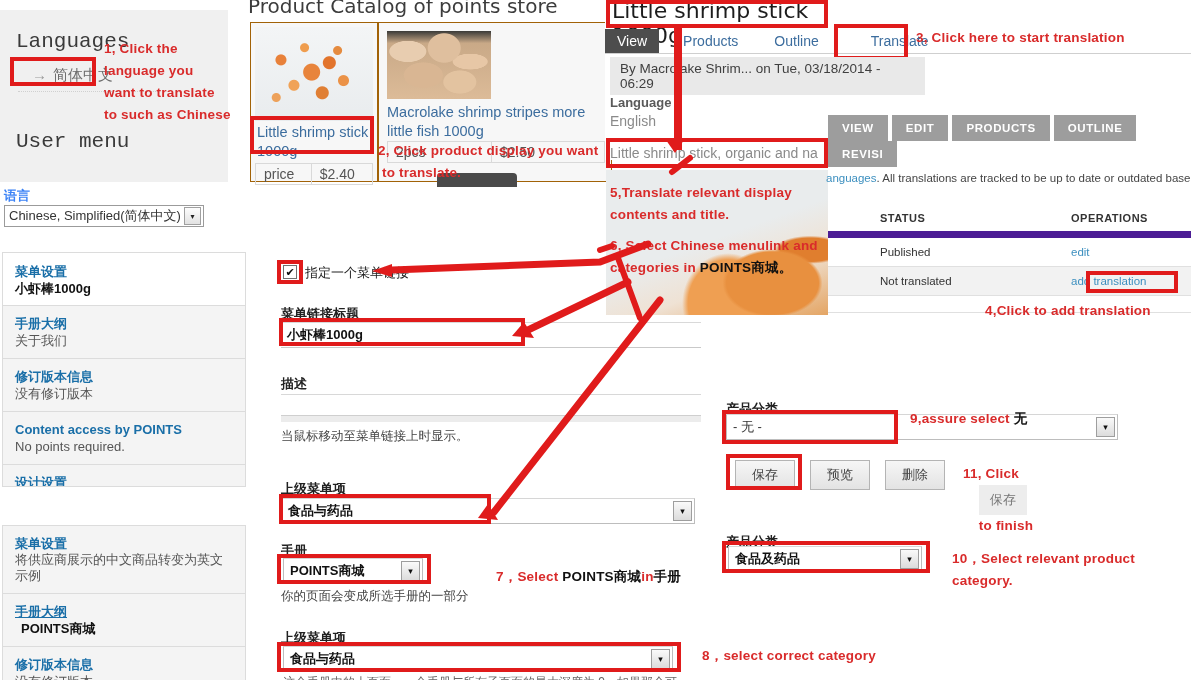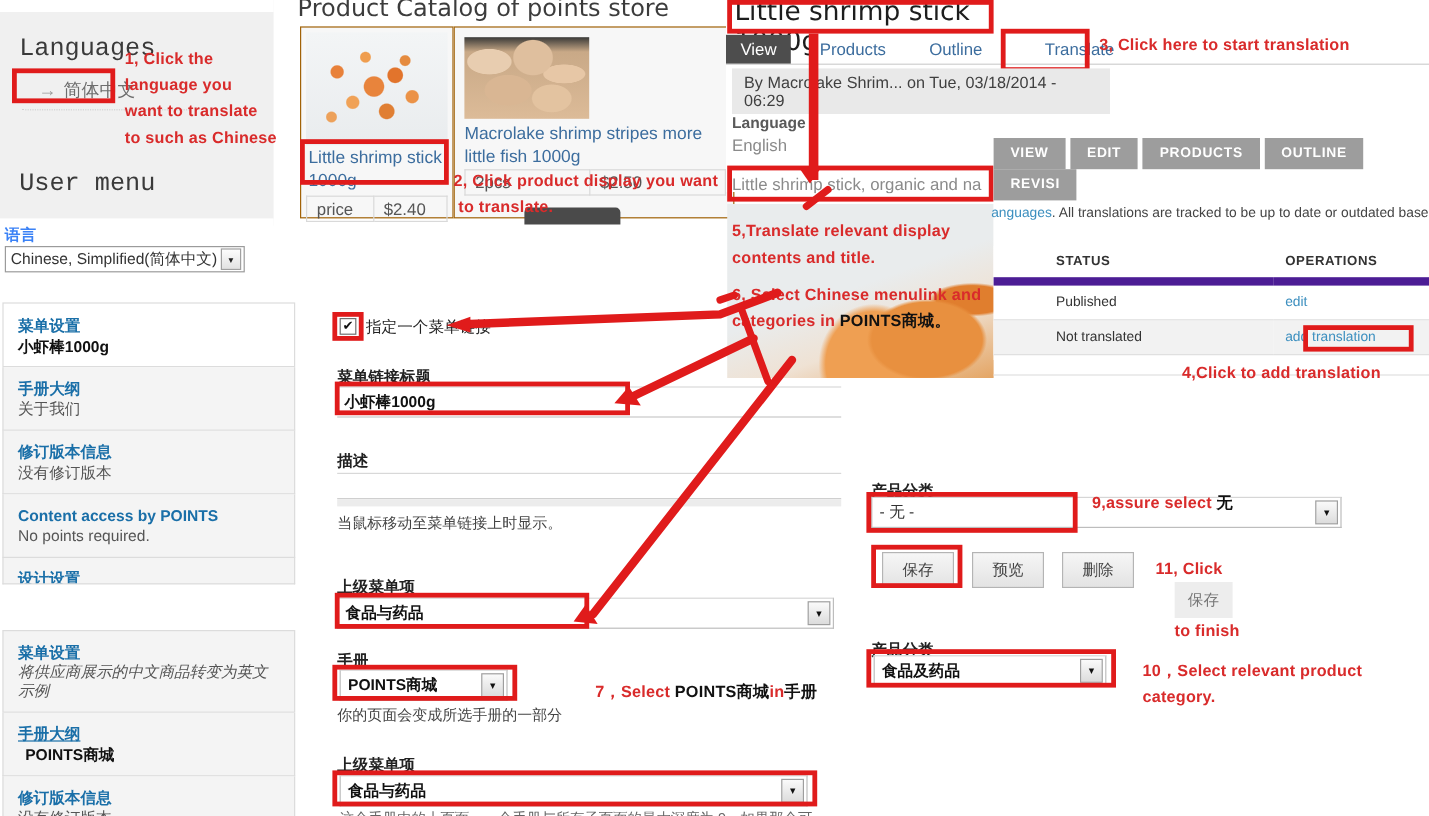--- a/index.html
+++ b/index.html
@@ -154,21 +154,21 @@
   </div>
 
   <div class="abs" style="left:18px;top:60px;width:140px;">
     <div class="lang-row" style="padding-left:14px;border-bottom:1px dotted #d0d0d0;">
       <span class="lang-arrow">→</span><span>简体中文</span>
     </div>
   </div>
   <div class="abs redbox" style="left:10px;top:57px;width:86px;height:29px;"></div>
 
 
-  <div class="abs" style="left:16px;top:130px;margin-top:12px;">
+  <div class="abs" style="left:16px;top:130px;">
     <span class="blk-title">User menu</span>
   </div>
   <div class="abs" style="left:16px;top:172px;width:120px;height:12px;background:#f0f0f0;color:#bbb;font-size:14px;overflow:hidden;"></div>
 
   <div class="abs annot" style="left:104px;top:38px;width:140px;">1, Click the
 language you
 want to translate
 to such as Chinese</div>
 
   <div class="abs" style="left:0;top:182px;width:228px;height:14px;background:#fff;"></div>
@@ -300,21 +300,21 @@
       <div class="cn-s">No points required.</div>
     </div>
     <div class="cn-block" style="padding:9px 12px;height:22px;overflow:hidden;">
       <div class="cn-h">设计设置</div>
     </div>
   </div>
 
   <div class="abs" style="left:2px;top:525px;width:244px;background:#fff;">
     <div class="cn-block first" style="padding:9px 12px;background:#f4f4f4;">
       <div class="cn-h">菜单设置</div>
-      <div class="cn-s" style="line-height:16px;font-style:italic;">将供应商展示的中文商品转变为英文示例</div>
+      <div class="cn-s" style="line-height:16px;">将供应商展示的中文商品转变为英文示例</div>
     </div>
     <div class="cn-block" style="padding:9px 12px;">
       <div class="cn-h u">手册大纲</div>
       <div class="cn-s b" style="padding-left:6px;">POINTS商城</div>
     </div>
     <div class="cn-block" style="padding:9px 12px;">
       <div class="cn-h">修订版本信息</div>
       <div class="cn-s">没有修订版本</div>
     </div>
   </div>
@@ -354,20 +354,21 @@
   <div class="abs annot" style="left:496px;top:566px;"><span>7，Select </span><span class="annot-blk">POINTS商城</span><span>in</span><span class="annot-blk">手册</span></div>
 
   <div class="abs f-label" style="left:281px;top:629px;">上级菜单项</div>
   <div class="abs f-select" style="left:283px;top:646px;width:390px;">
     <span>食品与药品</span>
     <span class="caret">▾</span>
   </div>
   <div class="abs redbox" style="left:277px;top:642px;width:404px;height:30px;"></div>
   <div class="abs" style="left:283px;top:674px;width:420px;font-size:12px;color:#666;white-space:nowrap;overflow:hidden;">这个手册中的上页面。一个手册与所有子页面的最大深度为 9，如果那个可</div>
 
+  <div class="abs annot" style="left:702px;top:645px;">8，select correct category</div>
 
   <div class="abs f-label" style="left:726px;top:400px;">产品分类</div>
   <div class="abs f-select" style="left:726px;top:414px;width:392px;">
     <span style="font-weight:normal;color:#333;">- 无 -</span>
     <span class="caret">▾</span>
   </div>
   <div class="abs redbox" style="left:722px;top:410px;width:176px;height:34px;"></div>
 
   <div class="abs annot" style="left:910px;top:408px;"><span>9,assure select </span><span class="annot-blk">无</span></div>
 

